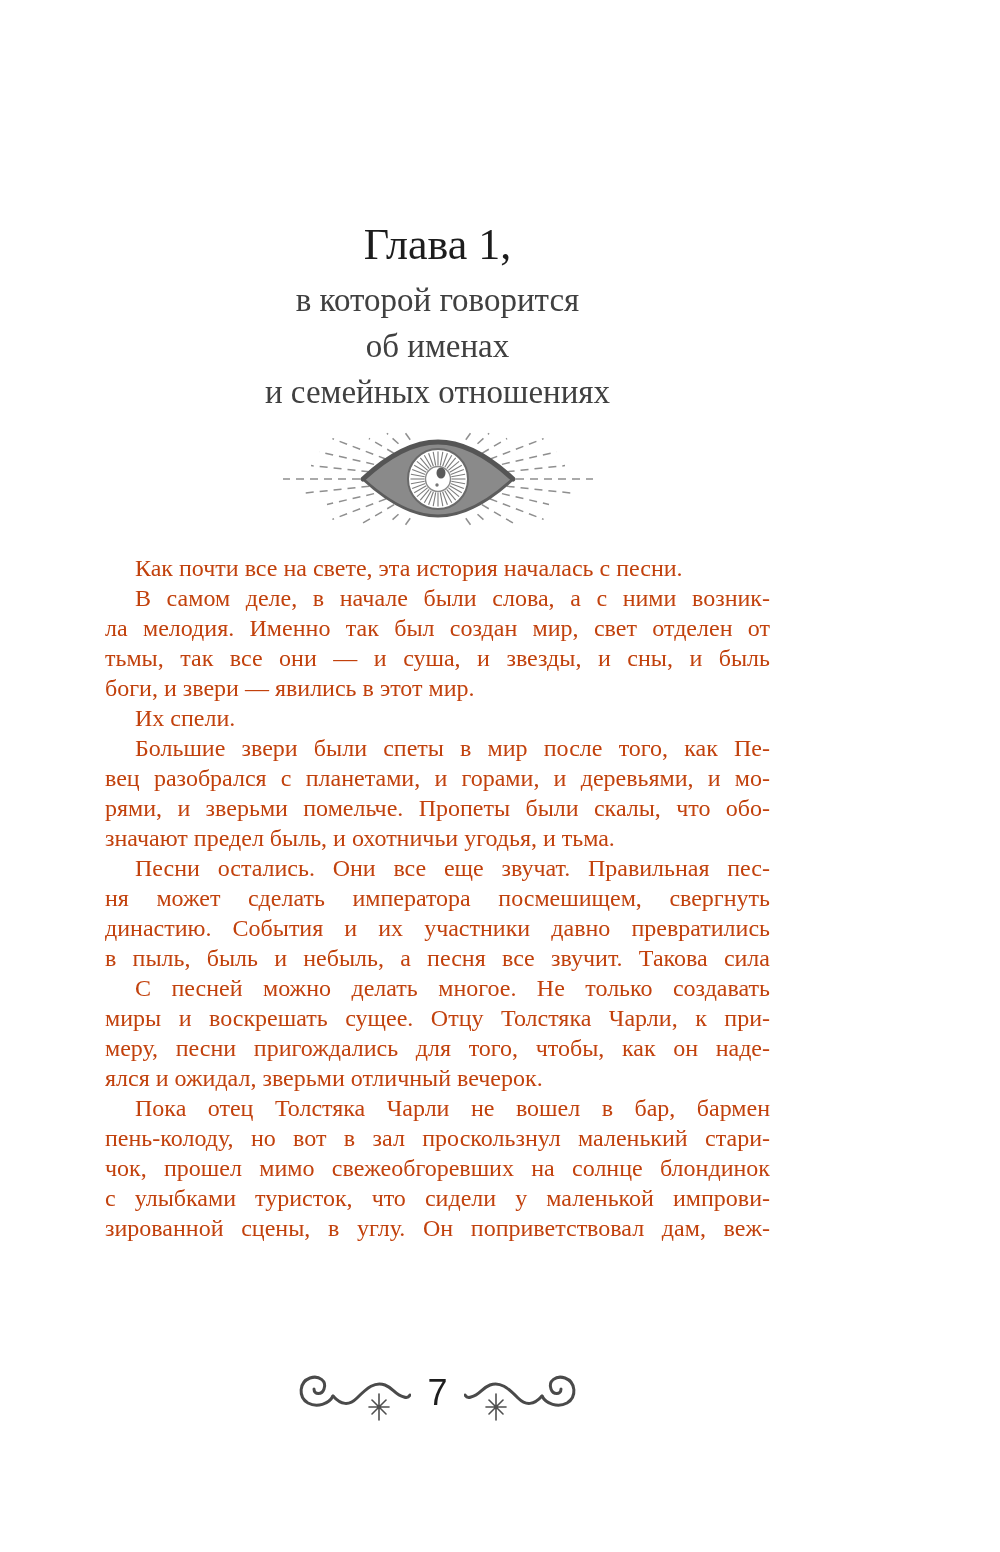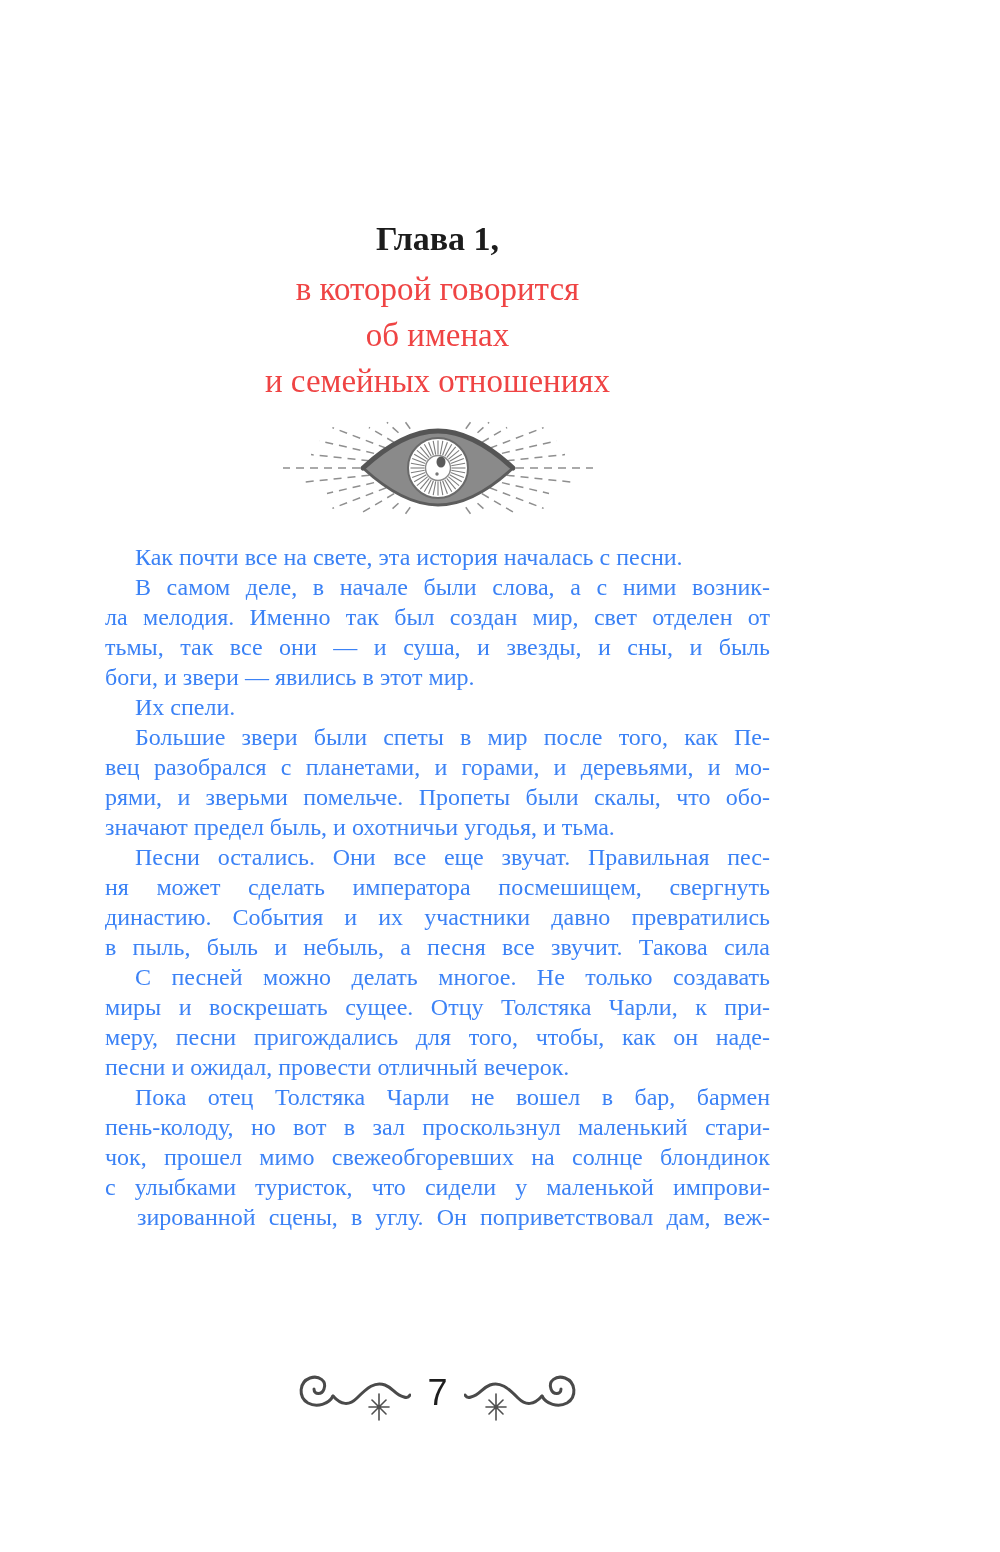--- a/index.html
+++ b/index.html
@@ -1,28 +1,28 @@
 <!DOCTYPE html>
 <html><head>
 <meta charset="utf-8">
 <style>
   html,body{margin:0;padding:0;}
   body{width:1000px;height:1552px;background:#ffffff;font-family:"Liberation Serif","DejaVu Serif",serif;color:#1c1c1c;}
   .page{position:relative;width:1000px;height:1552px;background:#ffffff;overflow:hidden;}
   .column{position:absolute;left:105px;top:0;width:665px;}
-  .chapter-title{margin-top:220px;text-align:center;font-size:34px;line-height:1.12;font-weight:700;color:#1c1c1c;}
-  .chapter-subtitle{margin-top:8px;text-align:center;font-size:33px;line-height:46px;color:#ef4444;}
+  .chapter-title{margin-top:220px;text-align:center;font-size:44px;line-height:1.12;font-weight:400;color:#1c1c1c;}
+  .chapter-subtitle{margin-top:8px;text-align:center;font-size:33px;line-height:46px;color:#404040;}
   .eye-wrap{margin-top:14px;text-align:center;}
   .eye-wrap svg{display:inline-block;}
-  .body-text{margin-top:8px;font-size:24px;line-height:30px;color:#3b82f6;font-family:Liberation Serif, serif;}
+  .body-text{margin-top:8px;font-size:24px;line-height:30px;color:#c2410c;font-family:Liberation Serif, serif;}
   .para{margin:0;}
   .line{text-align:justify;text-align-last:justify;height:30px;overflow:hidden;}
   .line.first{text-indent:30px;}
   .line.last{text-align-last:left;}
-  .line.last.justified{text-align-last:justify;margin-left:32px;}
+  .line.last.justified{text-align-last:justify;}
   .footer{position:absolute;left:105px;top:1362px;width:665px;display:flex;justify-content:center;align-items:center;}
   .flourish{flex:0 0 auto;}
   .flourish.right{transform:scaleX(-1);}
   .page-number{font-family:"Liberation Sans","DejaVu Sans",sans-serif;font-size:36px;line-height:58px;color:#1e1e1e;margin:0 16px;}
 </style>
 </head>
 <body>
 
 <div class="page">
   <div class="column">
@@ -134,21 +134,21 @@
         <div class="para">
           <div class="line first">Песни остались. Они все еще звучат. Правильная пес-</div>
           <div class="line">ня может сделать императора посмешищем, свергнуть</div>
           <div class="line">династию. События и их участники давно превратились</div>
           <div class="line">в пыль, быль и небыль, а песня все звучит. Такова сила</div>
         </div>
         <div class="para">
           <div class="line first">С песней можно делать многое. Не только создавать</div>
           <div class="line">миры и воскрешать сущее. Отцу Толстяка Чарли, к при-</div>
           <div class="line">меру, песни пригождались для того, чтобы, как он наде-</div>
-          <div class="line last">песни и ожидал, провести отличный вечерок.</div>
+          <div class="line last">ялся и ожидал, зверьми отличный вечерок.</div>
         </div>
         <div class="para">
           <div class="line first">Пока отец Толстяка Чарли не вошел в бар, бармен</div>
           <div class="line">пень-колоду, но вот в зал проскользнул маленький стари-</div>
           <div class="line">чок, прошел мимо свежеобгоревших на солнце блондинок</div>
           <div class="line">с улыбками туристок, что сидели у маленькой импрови-</div>
           <div class="line last justified">зированной сцены, в углу. Он поприветствовал дам, веж-</div>
         </div>
       </div>
   </div>

